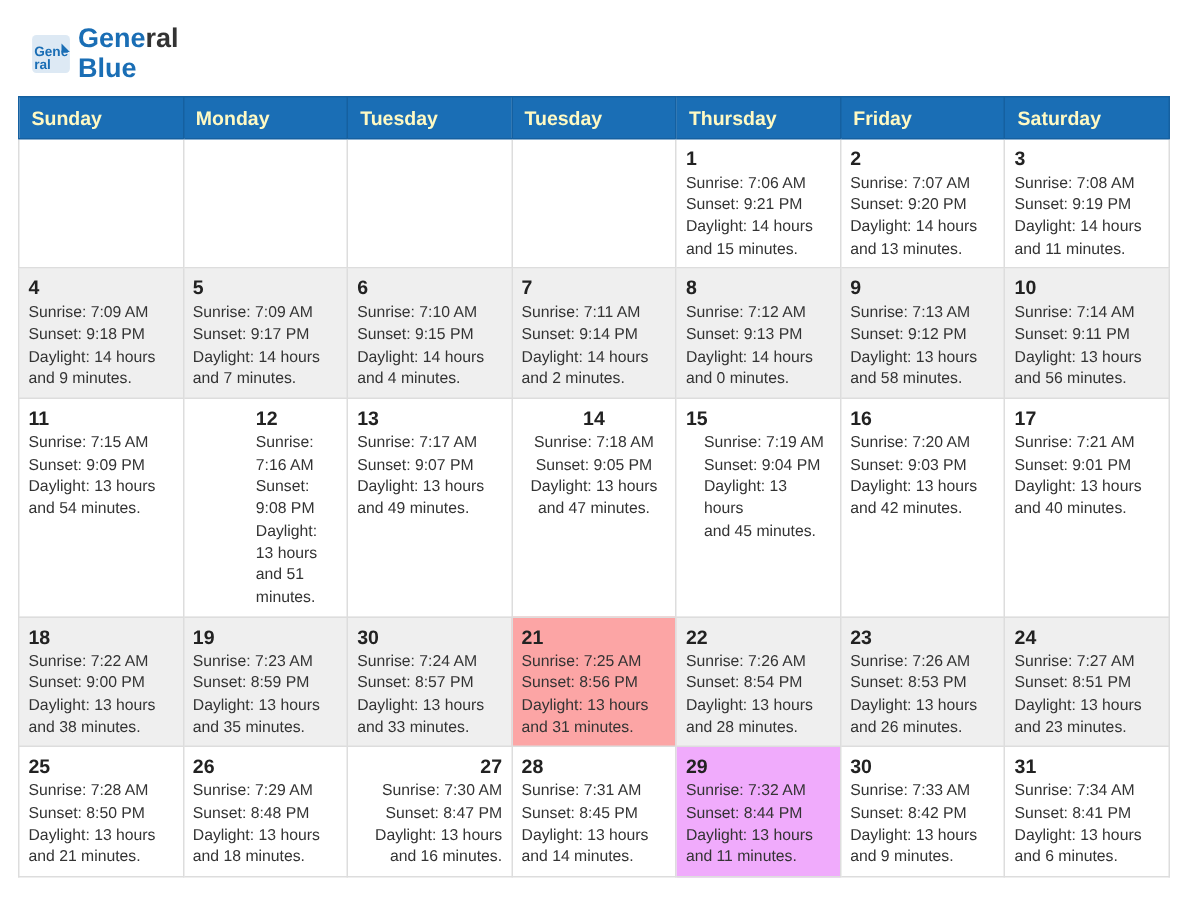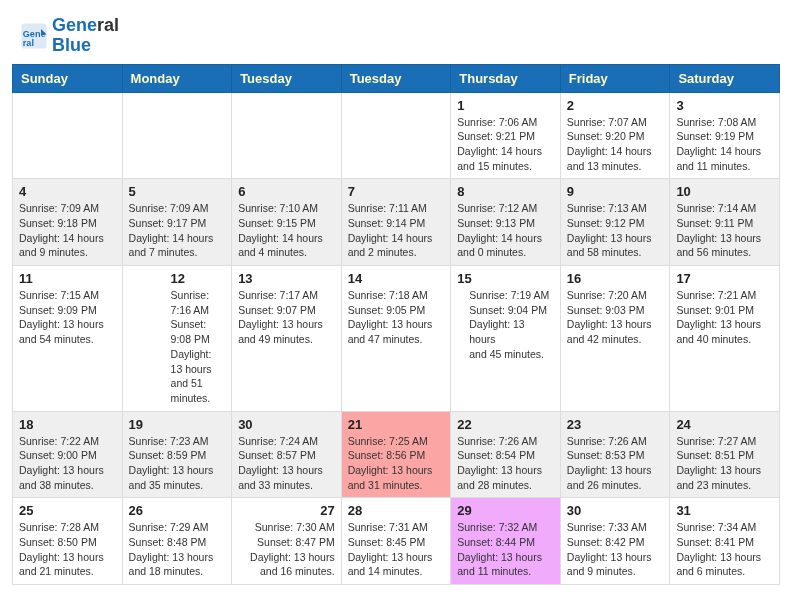--- a/index.html
+++ b/index.html
@@ -224,21 +224,21 @@
 Daylight: 13 hours
 and 51 minutes.</div>
           </td>
           <td style="background: rgb(255, 255, 255);">
             <div class="day-number">13</div>
             <div class="day-info" style="white-space: pre-line;">Sunrise: 7:17 AM
 Sunset: 9:07 PM
 Daylight: 13 hours
 and 49 minutes.</div>
           </td>
-          <td style="background: rgb(255, 255, 255);">
+          <td style="background: rgb(255, 255, 255); text-align: center;">
             <div class="day-number">14</div>
             <div class="day-info" style="white-space: pre-line;">Sunrise: 7:18 AM
 Sunset: 9:05 PM
 Daylight: 13 hours
 and 47 minutes.</div>
           </td>
           <td style="background: rgb(255, 255, 255);">
             <div class="day-number">15</div>
             <div class="day-info" style="white-space: pre-line; margin-left: 12px;">Sunrise: 7:19 AM
 Sunset: 9:04 PM

